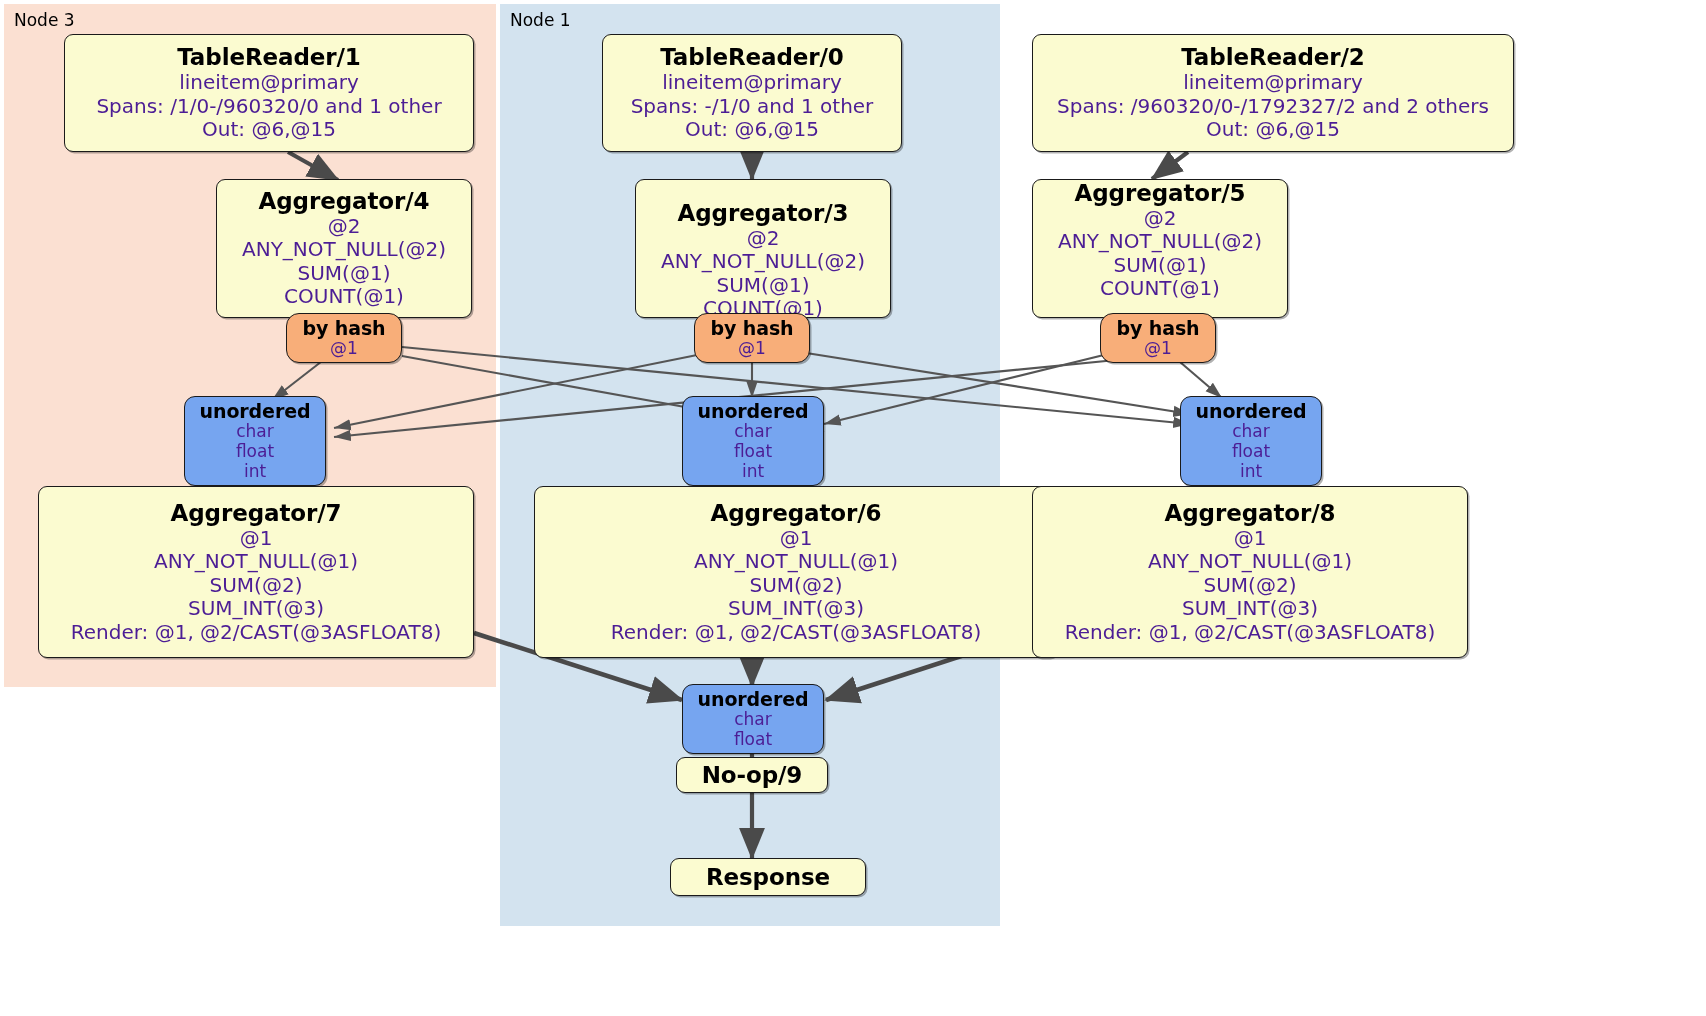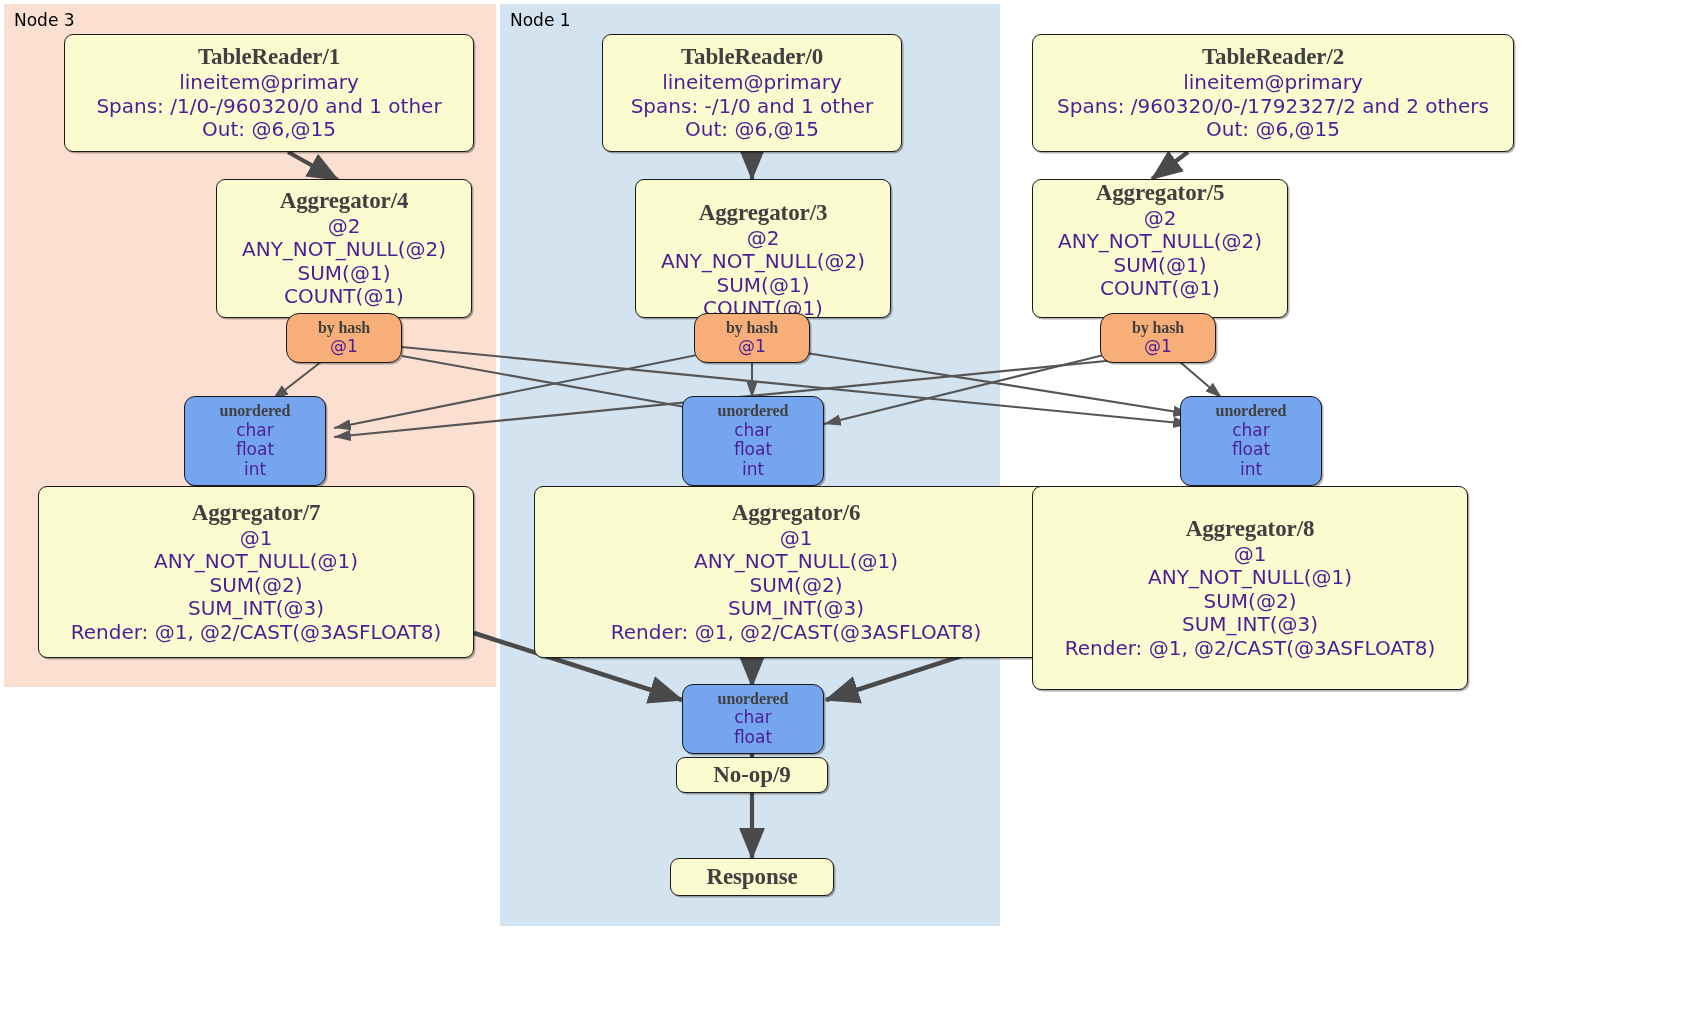--- a/index.html
+++ b/index.html
@@ -60,26 +60,25 @@
     box-shadow: 1.5px 1.5px 0 rgba(0,0,0,0.30);
   }
   .gbox.sync {
     background: #76a5f0;
     border-radius: 11px;
     box-shadow: 1.5px 1.5px 0 rgba(0,0,0,0.30);
   }
   .gtitle {
     font-weight: bold;
     font-size: 23px;
-    color: #404040;
+    color: #000000;
     letter-spacing: -0.1px;
-    font-family: Liberation Serif, serif;
   }
   .gtitle.small {
-    font-size: 16px;
+    font-size: 19px;
   }
   .gline {
     font-size: 20px;
     color: #4c1d95;
     white-space: nowrap;
   }
   .gline.tiny {
     font-size: 17px;
   }
 </style>
@@ -235,36 +234,36 @@
 
   <div class="gbox proc" style="left:534px; top:486px; width:524px; height:172px;">
     <div class="gtitle">Aggregator/6</div>
     <div class="gline">@1</div>
     <div class="gline">ANY_NOT_NULL(@1)</div>
     <div class="gline">SUM(@2)</div>
     <div class="gline">SUM_INT(@3)</div>
     <div class="gline">Render: @1, @2/CAST(@3ASFLOAT8)</div>
   </div>
 
-  <div class="gbox proc" style="left:1032px; top:486px; width:436px; height:204px;">
+  <div class="gbox proc" style="left:1032px; top:486px; width:436px; height:172px;">
     <div class="gtitle">Aggregator/8</div>
     <div class="gline">@1</div>
     <div class="gline">ANY_NOT_NULL(@1)</div>
     <div class="gline">SUM(@2)</div>
     <div class="gline">SUM_INT(@3)</div>
     <div class="gline">Render: @1, @2/CAST(@3ASFLOAT8)</div>
   </div>
 
   <div class="gbox sync" style="left:682px; top:684px; width:142px; height:70px;">
     <div class="gtitle small">unordered</div>
     <div class="gline tiny">char</div>
     <div class="gline tiny">float</div>
   </div>
 
   <div class="gbox proc" style="left:676px; top:757px; width:152px; height:36px;">
     <div class="gtitle">No-op/9</div>
   </div>
 
-  <div class="gbox proc" style="left:670px; top:858px; width:164px; height:38px;">
+  <div class="gbox proc" style="left:670px; top:858px; width:196px; height:38px;">
     <div class="gtitle">Response</div>
   </div>
 
 </div>
 
 </body></html>

